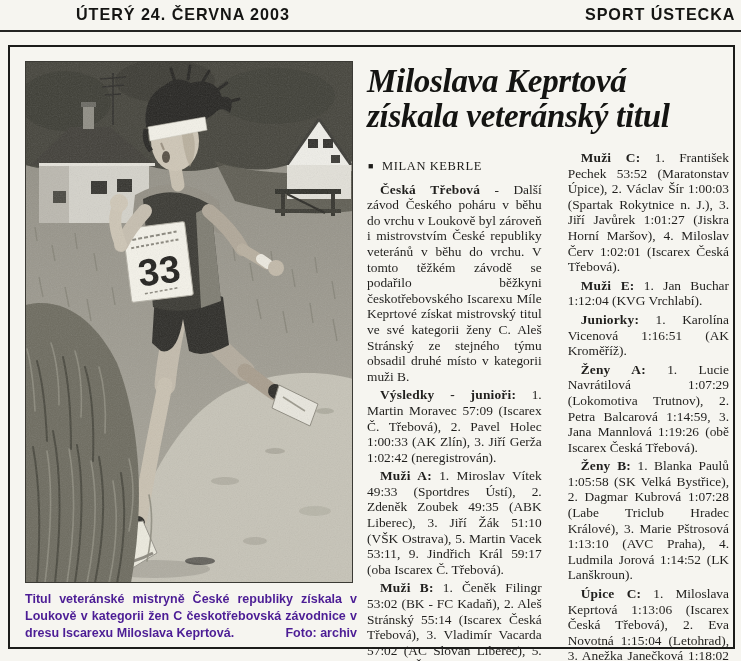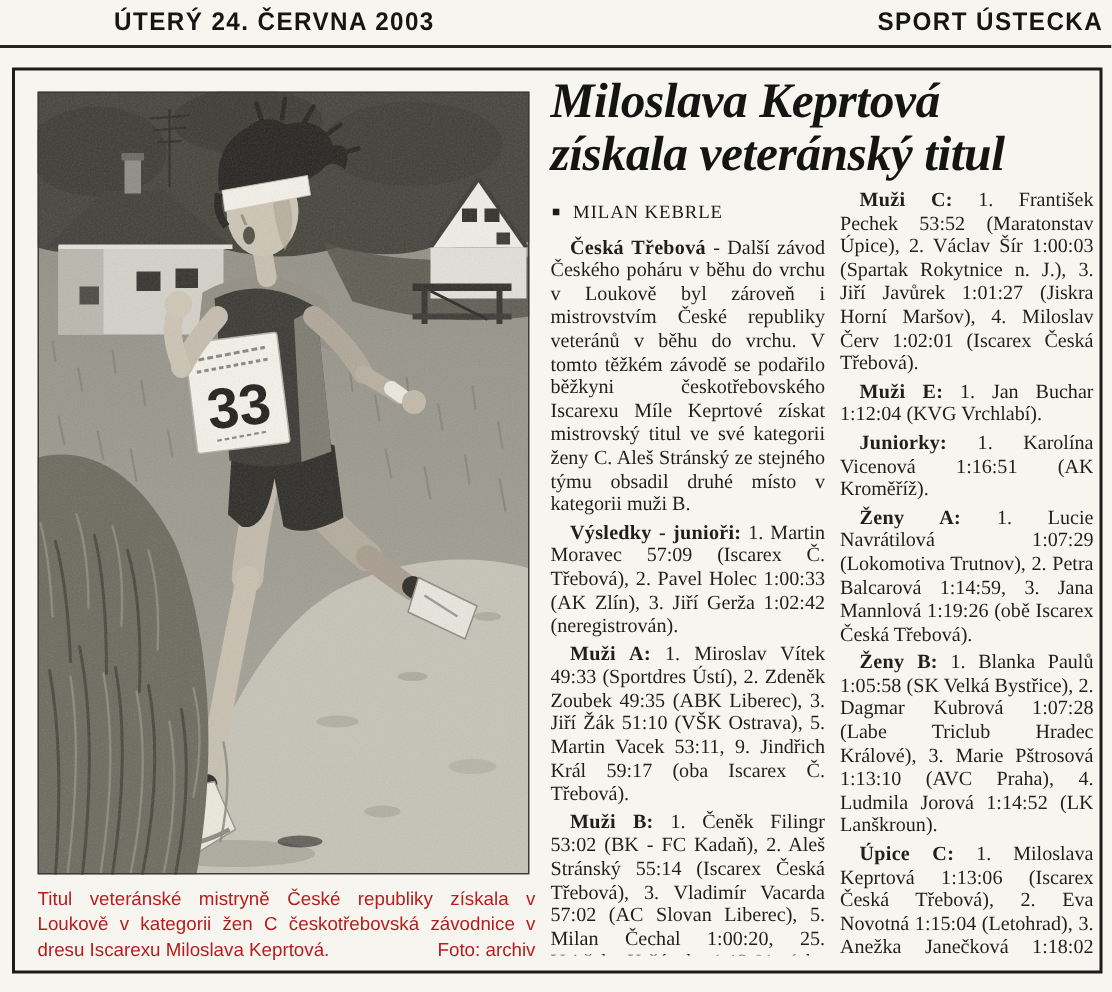--- a/index.html
+++ b/index.html
@@ -49,44 +49,44 @@
   .photo{
     position:absolute;left:15px;top:14px;width:328px;height:522px;
     background:#9a978d;
   }
   .photo svg{display:block;width:100%;height:100%;}
 
   
   .caption{
     position:absolute;left:15px;top:544px;width:332px;
     font-family:"Liberation Sans", sans-serif;
-    font-weight:400;font-size:12.5px;line-height:17px;
-    text-align:justify;color:#b91c1c;
+    font-weight:700;font-size:12.5px;line-height:17px;
+    text-align:justify;color:#4c1d95;
   }
   .caption .credit{float:right;padding-left:12px;}
 
   
   .article{
-    position:absolute;left:357px;top:4px;width:362px;
+    position:absolute;left:357px;top:17px;width:362px;
   }
   .headline{
     font-family:"Liberation Serif", serif;
     font-weight:700;font-style:italic;
     font-size:33px;line-height:35px;letter-spacing:-.3px;
     color:#141412;
   }
   .byline{
     margin:9px 0 6px 1px;
     font-family:"Liberation Serif", serif;
     font-size:12.5px;letter-spacing:.6px;
     color:#1d1c1a;
   }
   .byline .bullet{font-size:9px;position:relative;top:-1px;margin-right:8px;}
   .columns{
-    display:flex;gap:10px;margin-top:4px;
+    display:flex;gap:26px;margin-top:16px;
   }
   .col{height:512px;overflow:hidden;text-align:justify;
     font-size:13.4px;line-height:15.6px;color:#201f1d;}
   .col-1{width:183px;}
   .col-2{width:169px;}
   .para{margin:0 0 3px;text-indent:13px;}
   .para b{letter-spacing:.2px;}
 </style>
 </head>
 <body>

